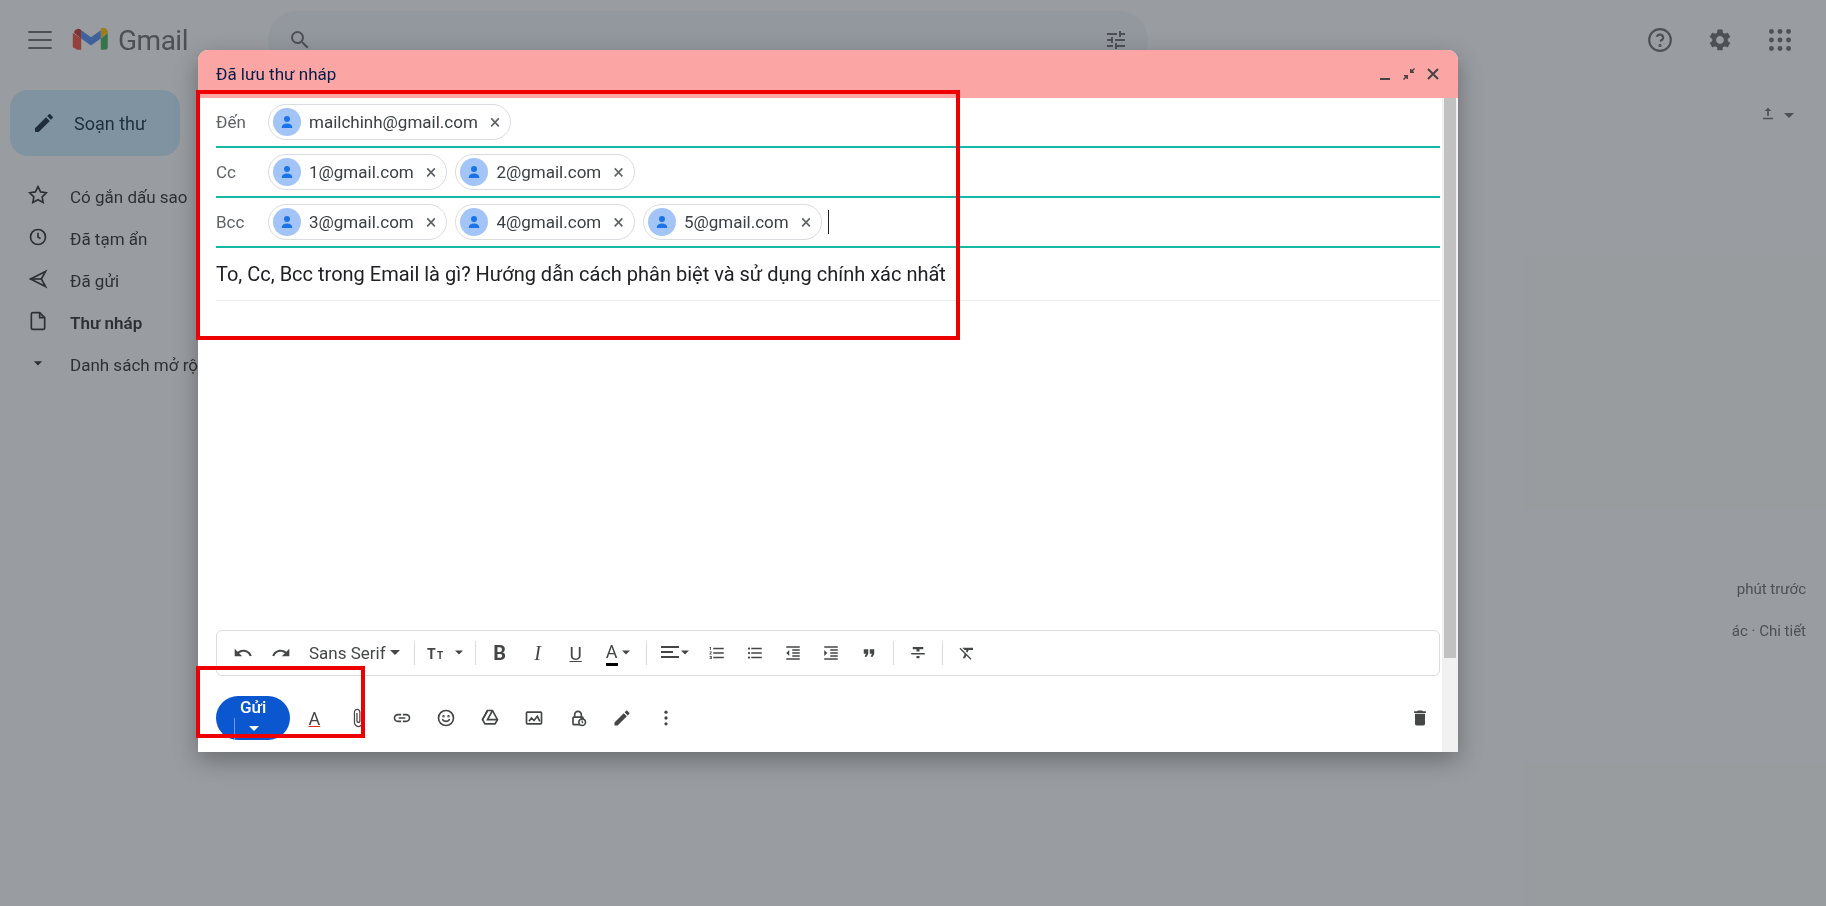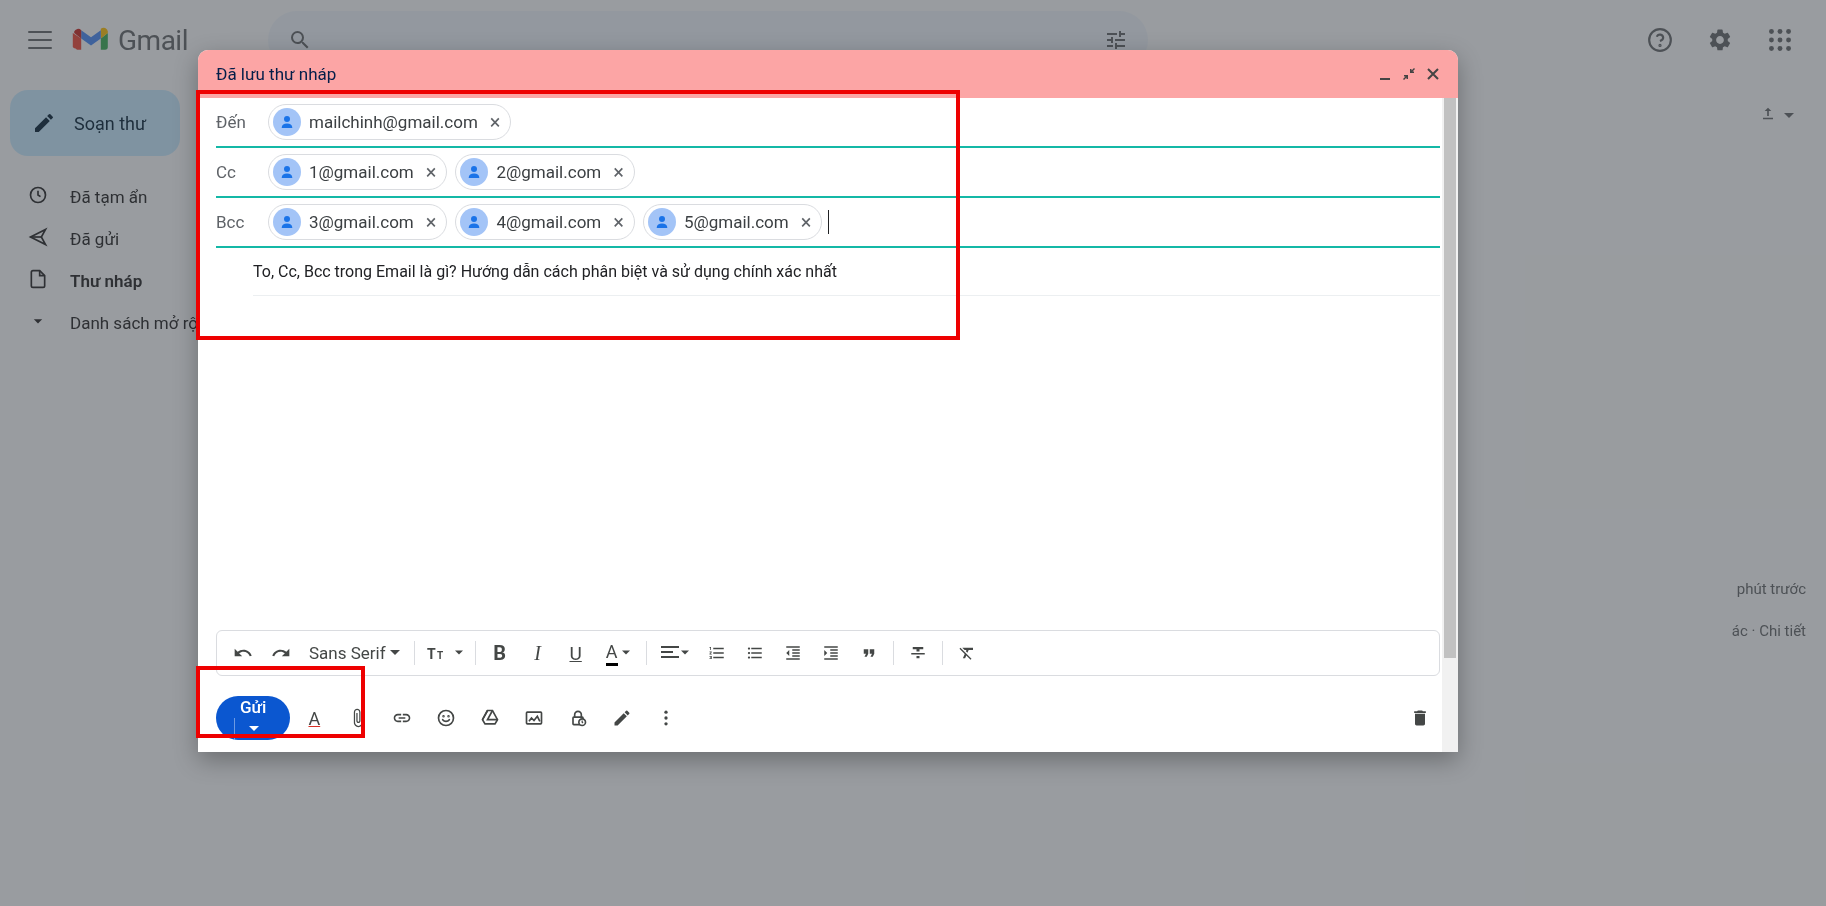--- a/index.html
+++ b/index.html
@@ -34,21 +34,21 @@
 .red-box-bottom { top: 666px; left: 196px; width: 169px; height: 72px; }
 .compose-body { flex: 1; padding: 0 18px; overflow-y: auto; }
 .field-row { display: flex; align-items: center; min-height: 50px; border-bottom: 2px solid #14b8a6; padding: 6px 0; }
 .field-label { color: #5f6368; font-size: 17px; width: 52px; }
 .chips { display: flex; flex-wrap: wrap; gap: 8px; align-items: center; }
 .chip { display: flex; align-items: center; height: 36px; border: 1px solid #dadce0; border-radius: 18px; padding: 0 6px 0 4px; gap: 8px; font-size: 17px; color: #3c4043; }
 .chip-avatar { width: 28px; height: 28px; border-radius: 50%; background: #a3c4f7; display: flex; align-items: center; justify-content: center; }
 .chip-avatar svg { width: 18px; height: 18px; }
 .chip-x { color: #5f6368; cursor: pointer; padding: 0 4px; font-size: 20px; }
 .cursor-blink { width: 1px; height: 24px; background: #202124; margin-left: 6px; }
-.subject-row { padding: 14px 0; border-bottom: 1px solid #eceff1; font-size: 16px; color: #202124; margin-left: 37px; }
+.subject-row { padding: 14px 0; border-bottom: 1px solid #eceff1; font-size: 20px; color: #202124; }
 .body-area { flex: 1; min-height: 200px; }
 .format-toolbar { margin: 0 18px 8px 18px; height: 46px; border: 1px solid #dadce0; border-radius: 6px; display: flex; align-items: center; padding: 0 8px; gap: 2px; background: #fff; }
 .fmt-btn { width: 36px; height: 36px; display: flex; align-items: center; justify-content: center; color: #444746; cursor: pointer; border-radius: 4px; font-size: 18px; }
 .fmt-sep { width: 1px; height: 24px; background: #dadce0; margin: 0 4px; }
 .font-select { display: flex; align-items: center; gap: 4px; font-size: 17px; color: #444746; padding: 0 8px; cursor: pointer; }
 .bottom-bar { height: 68px; display: flex; align-items: center; padding: 0 18px; gap: 4px; }
 .send-btn { height: 44px; background: #0b57d0; border-radius: 22px; display: flex; align-items: center; color: #fff; font-size: 17px; font-weight: 500; cursor: pointer; overflow: hidden; flex-direction: column; }
 .send-main { padding: 0 24px; height: 100%; display: flex; align-items: center; }
 .send-more { padding: 0 14px; border-left: 1px solid rgba(255,255,255,0.4); height: 100%; display: flex; align-items: center; }
 .action-btn { width: 40px; height: 40px; display: flex; align-items: center; justify-content: center; color: #444746; cursor: pointer; border-radius: 50%; }
@@ -129,20 +129,26 @@
 <div class="sidebar">
   <div class="compose-btn">
     <svg width="24" height="24" viewBox="0 0 24 24" fill="#001d35">
         <path d="M3 17.25V21h3.75L17.81 9.94l-3.75-3.75L3 17.25zM20.71 7.04a1 1 0 000-1.41l-2.34-2.34a1 1 0 00-1.41 0l-1.83 1.83 3.75 3.75 1.83-1.83z"></path>
       </svg>
     <span>Soạn thư</span>
   </div>
   <div id="nav-items">
       <div class="nav-item">
         <span><svg width="20" height="20" viewBox="0 0 24 24" fill="none" stroke="#202124" stroke-width="2">
+            <path d="M12 2l3.09 6.26L22 9.27l-5 4.87 1.18 6.88L12 17.77l-6.18 3.25L7 14.14 2 9.27l6.91-1.01L12 2z"></path>
+          </svg></span>
+        <span>Có gắn dấu sao</span>
+      </div>
+      <div class="nav-item">
+        <span><svg width="20" height="20" viewBox="0 0 24 24" fill="none" stroke="#202124" stroke-width="2">
             <circle cx="12" cy="12" r="9"></circle>
             <path d="M12 7v5l3 2"></path>
           </svg></span>
         <span>Đã tạm ẩn</span>
       </div>
       <div class="nav-item">
         <span><svg width="20" height="20" viewBox="0 0 24 24" fill="none" stroke="#202124" stroke-width="2">
             <path d="M3 12l18-9-5 9 5 9z"></path>
             <path d="M3 12h13"></path>
           </svg></span>

